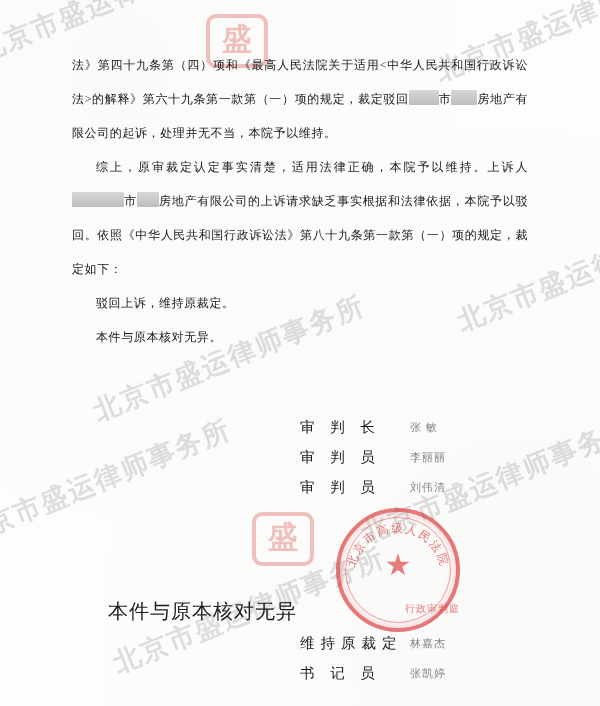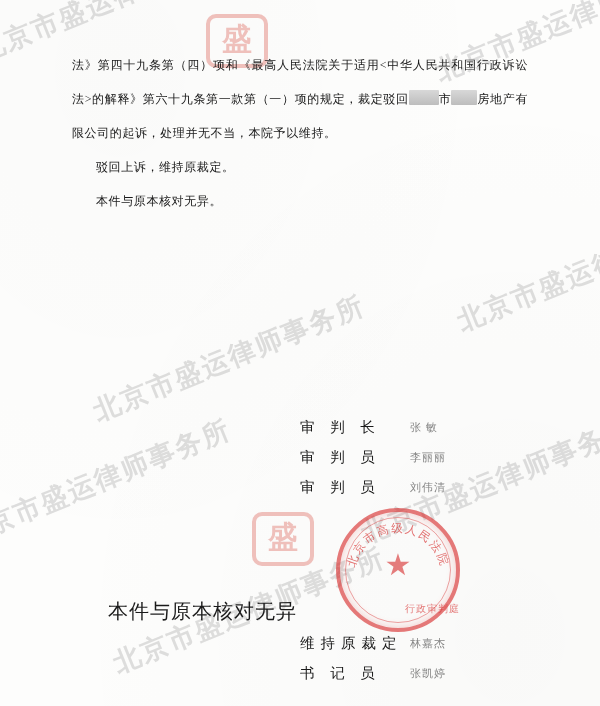--- a/index.html
+++ b/index.html
@@ -204,20 +204,21 @@
       <div class="wm" style="left: 452px; top: 306px; font-size: 27px; transform: rotate(-22deg);">北京市盛运律师事务所</div>
       <div class="wm" style="left: 356px; top: 518px; font-size: 27px; transform: rotate(-22deg);">北京市盛运律师事务所</div>
       <div class="wm" style="left: -28px; top: 36px; font-size: 27px; transform: rotate(-22deg);">北京市盛运律师事务所</div>
       <div class="wm" style="left: -46px; top: 520px; font-size: 27px; transform: rotate(-22deg);">北京市盛运律师事务所</div>
       <div class="wm-logo" style="left: 206px; top: 14px;"><span class="lg" style="font-size: 30px;">盛</span></div>
       <div class="wm-logo" style="left: 252px; top: 512px;"><span class="lg" style="font-size: 30px;">盛</span></div>
     </div>
 
   <div id="body-text">
       <p><span>法》第四十九条第（四）项和《最高人民法院关于适用&lt;中华人民共和国行政诉讼法&gt;的解释》第六十九条第一款第（一）项的规定，裁定驳回</span><span class="redact w1"></span><span>市</span><span class="redact w4"></span><span>房地产有限公司的起诉，处理并无不当，本院予以维持。</span></p>
+      <p class="indent2"><span>综上，原审裁定认定事实清楚，适用法律正确，本院予以维持。上诉人</span><span class="redact w3"></span><span>市</span><span class="redact w2"></span><span>房地产有限公司的上诉请求缺乏事实根据和法律依据，本院予以驳回。依照《中华人民共和国行政诉讼法》第八十九条第一款第（一）项的规定，裁定如下：</span></p>
       <p class="indent2"><span>驳回上诉，维持原裁定。</span></p>
       <p class="indent2"><span>本件与原本核对无异。</span></p>
     </div>
 
   <div id="signature-block">
       <div class="sig-row">
         <span class="sig-label">审 判 长</span>
         <span class="sig-name">张 敏</span>
       </div>
       <div class="sig-row">

